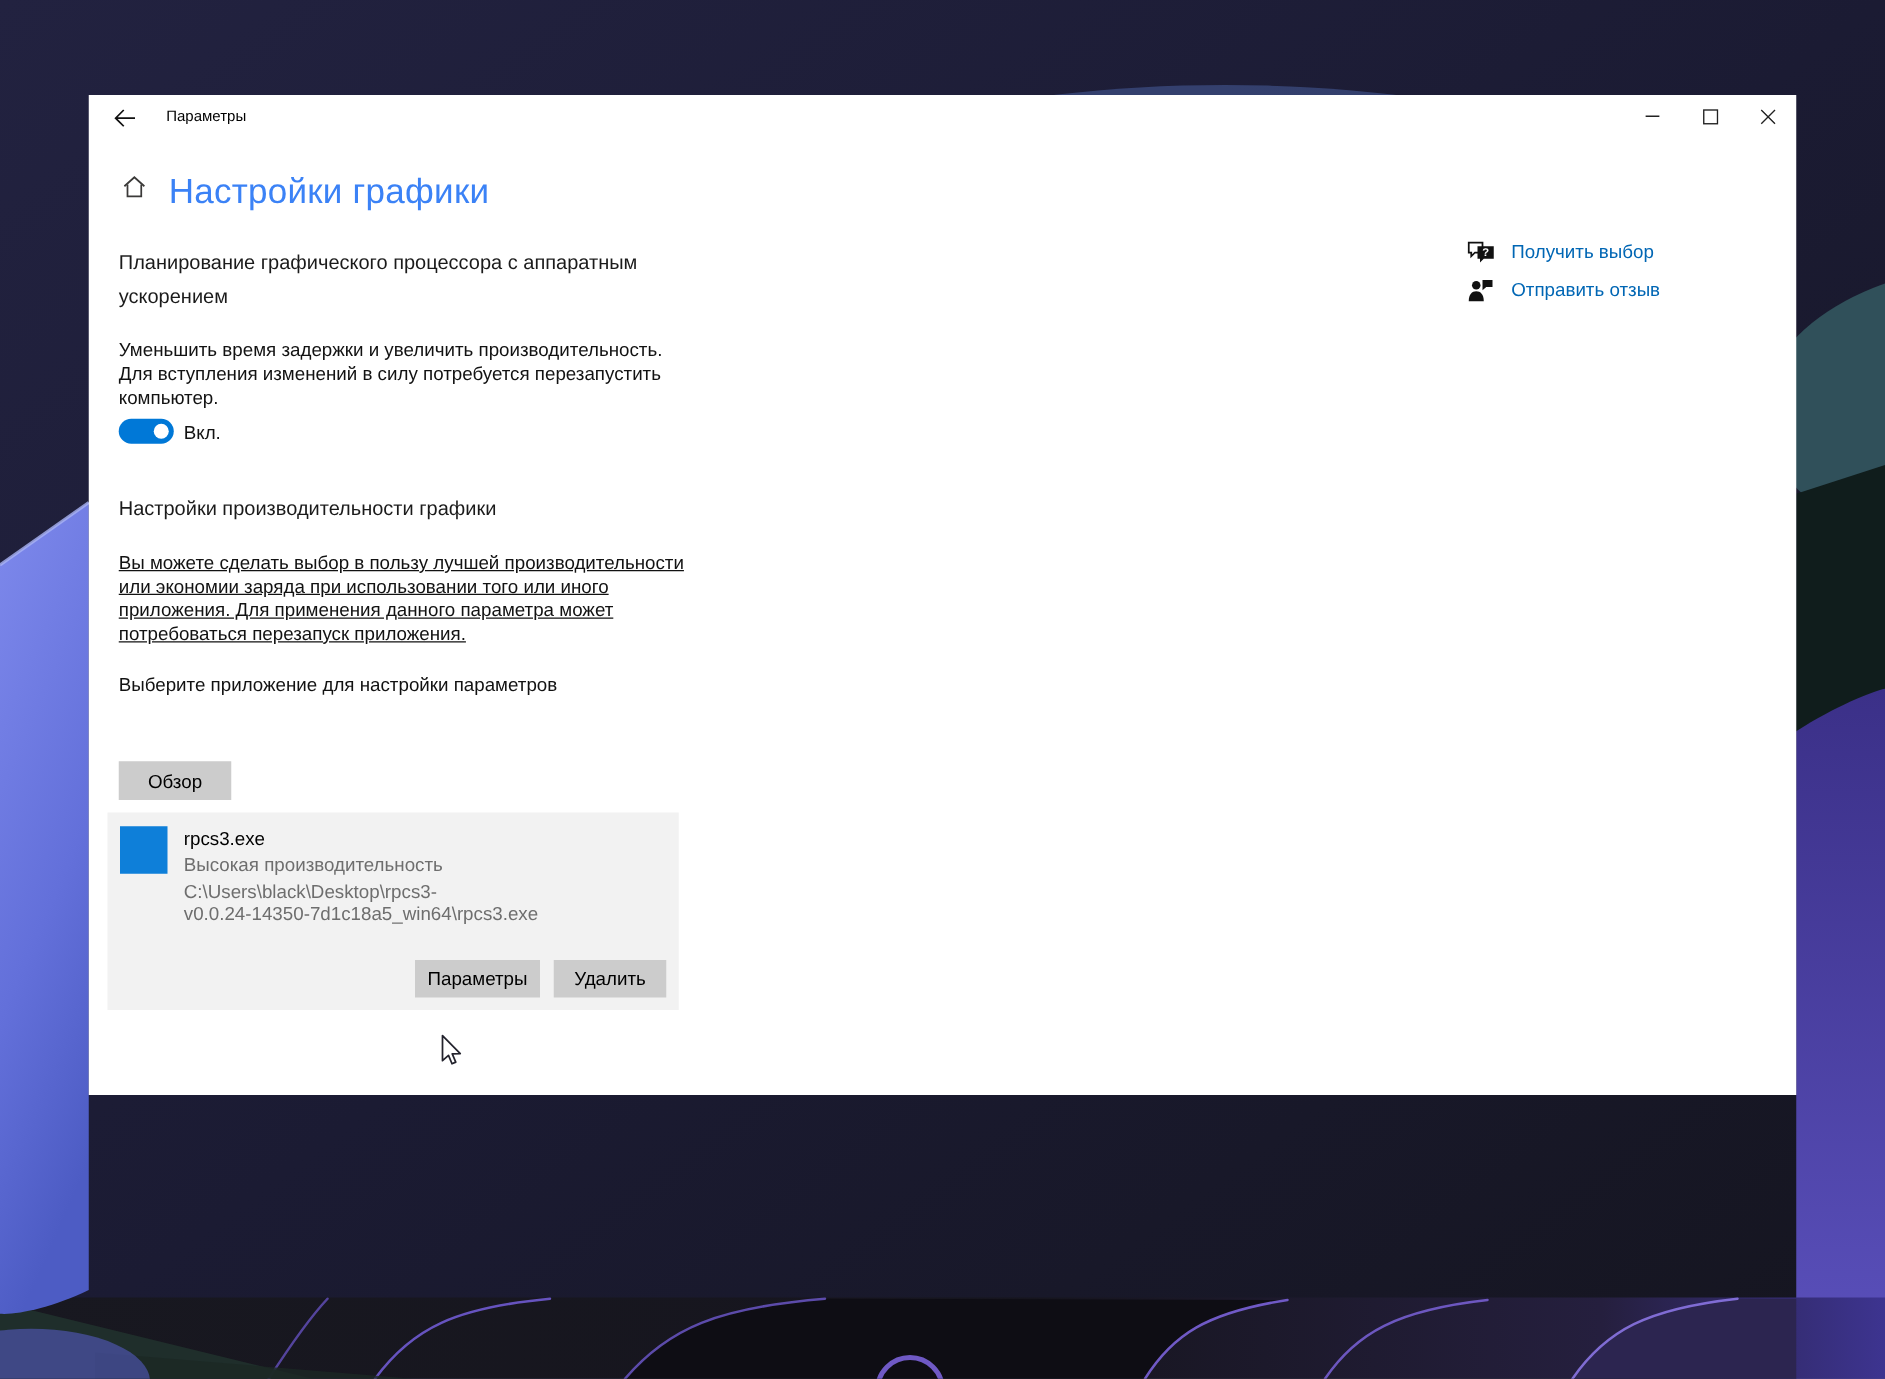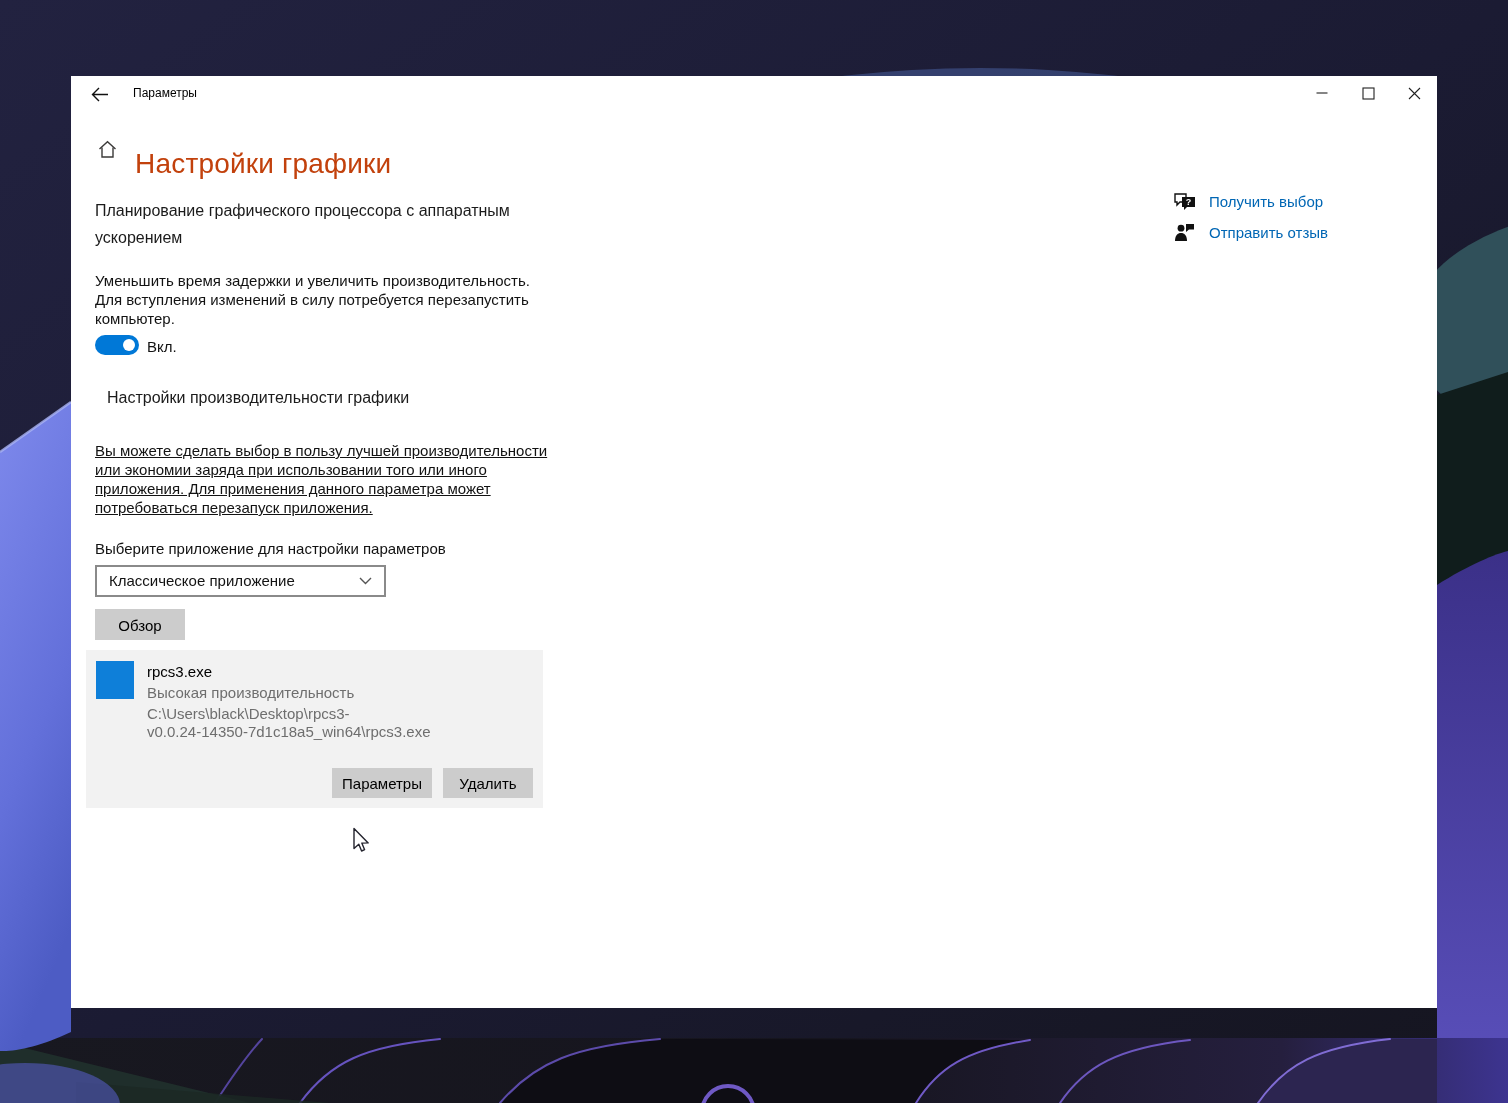--- a/index.html
+++ b/index.html
@@ -5,40 +5,40 @@
   html,body{margin:0;padding:0;}
   body{
     width:1508px;height:1103px;overflow:hidden;position:relative;
     background:#191930;
     font-family:"Liberation Sans",sans-serif;
     -webkit-font-smoothing:antialiased;
   }
   .wallpaper{position:absolute;left:0;top:0;z-index:0;}
   
   .window{
-    position:absolute;left:71px;top:76px;width:1366px;height:932px;
+    position:absolute;left:71px;top:76px;width:1366px;height:800px;
     background:#ffffff;z-index:2;
   }
   .titlebar{position:absolute;left:0;top:0;width:100%;height:36px;}
   .back-btn{position:absolute;left:12px;top:4px;width:34px;height:28px;display:flex;align-items:center;justify-content:center;cursor:pointer;}
   .app-title{position:absolute;left:62px;top:10px;font-size:12px;color:#000;}
   .caption-btn{position:absolute;top:0;width:46px;height:34px;display:flex;align-items:center;justify-content:center;cursor:pointer;}
   .btn-min{right:92px;} .btn-max{right:46px;} .btn-close{right:0;}
   .page-header{position:absolute;left:0;top:56px;width:100%;height:40px;}
   .home-icon{position:absolute;left:26px;top:7px;}
-  .page-title{position:absolute;left:64px;top:16px;font-size:28px;font-weight:300;color:#c2410c;letter-spacing:.2px;}
+  .page-title{position:absolute;left:64px;top:5px;font-size:28px;font-weight:300;color:#3b82f6;letter-spacing:.2px;}
   
   .help-link-row{position:absolute;left:1100px;width:260px;height:22px;}
   .row1{top:115px;} .row2{top:146px;}
   .help-ico{position:absolute;left:2px;top:0px;}
   .help-label{position:absolute;left:38px;top:2px;font-size:15px;color:#0066b4;cursor:pointer;}
   
   .sec-title{position:absolute;left:24px;font-size:16px;font-weight:400;color:#1b1b1b;line-height:27px;}
   .sec1-title{top:121px;width:430px;}
-  .sec2-title{top:308px;width:430px;margin-left:12px;}
+  .sec2-title{top:318px;width:430px;}
   .body-text{position:absolute;left:24px;font-size:15px;color:#121212;line-height:19px;}
   .body1{top:195px;width:452px;}
   .body2{top:365px;width:462px;text-decoration:underline;}
   .choose-label{position:absolute;left:24px;top:464px;font-size:15px;color:#121212;}
   
   .toggle{position:absolute;left:24px;top:259px;width:44px;height:20px;border-radius:10px;background:#0078d7;cursor:pointer;}
   .toggle .knob{position:absolute;right:4px;top:4px;width:12px;height:12px;border-radius:50%;background:#fff;}
   .toggle-label{position:absolute;left:76px;top:262px;font-size:15px;color:#121212;}
   
   .dropdown{
@@ -177,26 +177,20 @@
   <div class="body-text body1">Уменьшить время задержки и увеличить производительность. Для вступления изменений в силу потребуется перезапустить компьютер.</div>
   <div class="toggle">
     <div class="knob"></div>
   </div>
   <div class="toggle-label">Вкл.</div>
 
   <div class="sec-title sec2-title">Настройки производительности графики</div>
   <div class="body-text body2">Вы можете сделать выбор в пользу лучшей производительности или экономии заряда при использовании того или иного приложения. Для применения данного параметра может потребоваться перезапуск приложения.</div>
   <div class="choose-label">Выберите приложение для настройки параметров</div>
 
-  <div class="dropdown">
-    <span>Классическое приложение</span>
-    <svg class="chev" width="13" height="8" viewBox="0 0 13 8">
-      <polyline points="1,1 6.5,6.5 12,1" fill="none" stroke="#555" stroke-width="1.4"></polyline>
-    </svg>
-  </div>
 
   <button class="gray-btn browse-btn">Обзор</button>
 
   <div class="app-card">
     <div class="app-icon"></div>
     <div class="app-name">rpcs3.exe</div>
     <div class="app-mode">Высокая производительность</div>
     <div class="app-path">
       <div>C:\Users\black\Desktop\rpcs3-</div>
       <div>v0.0.24-14350-7d1c18a5_win64\rpcs3.exe</div>

